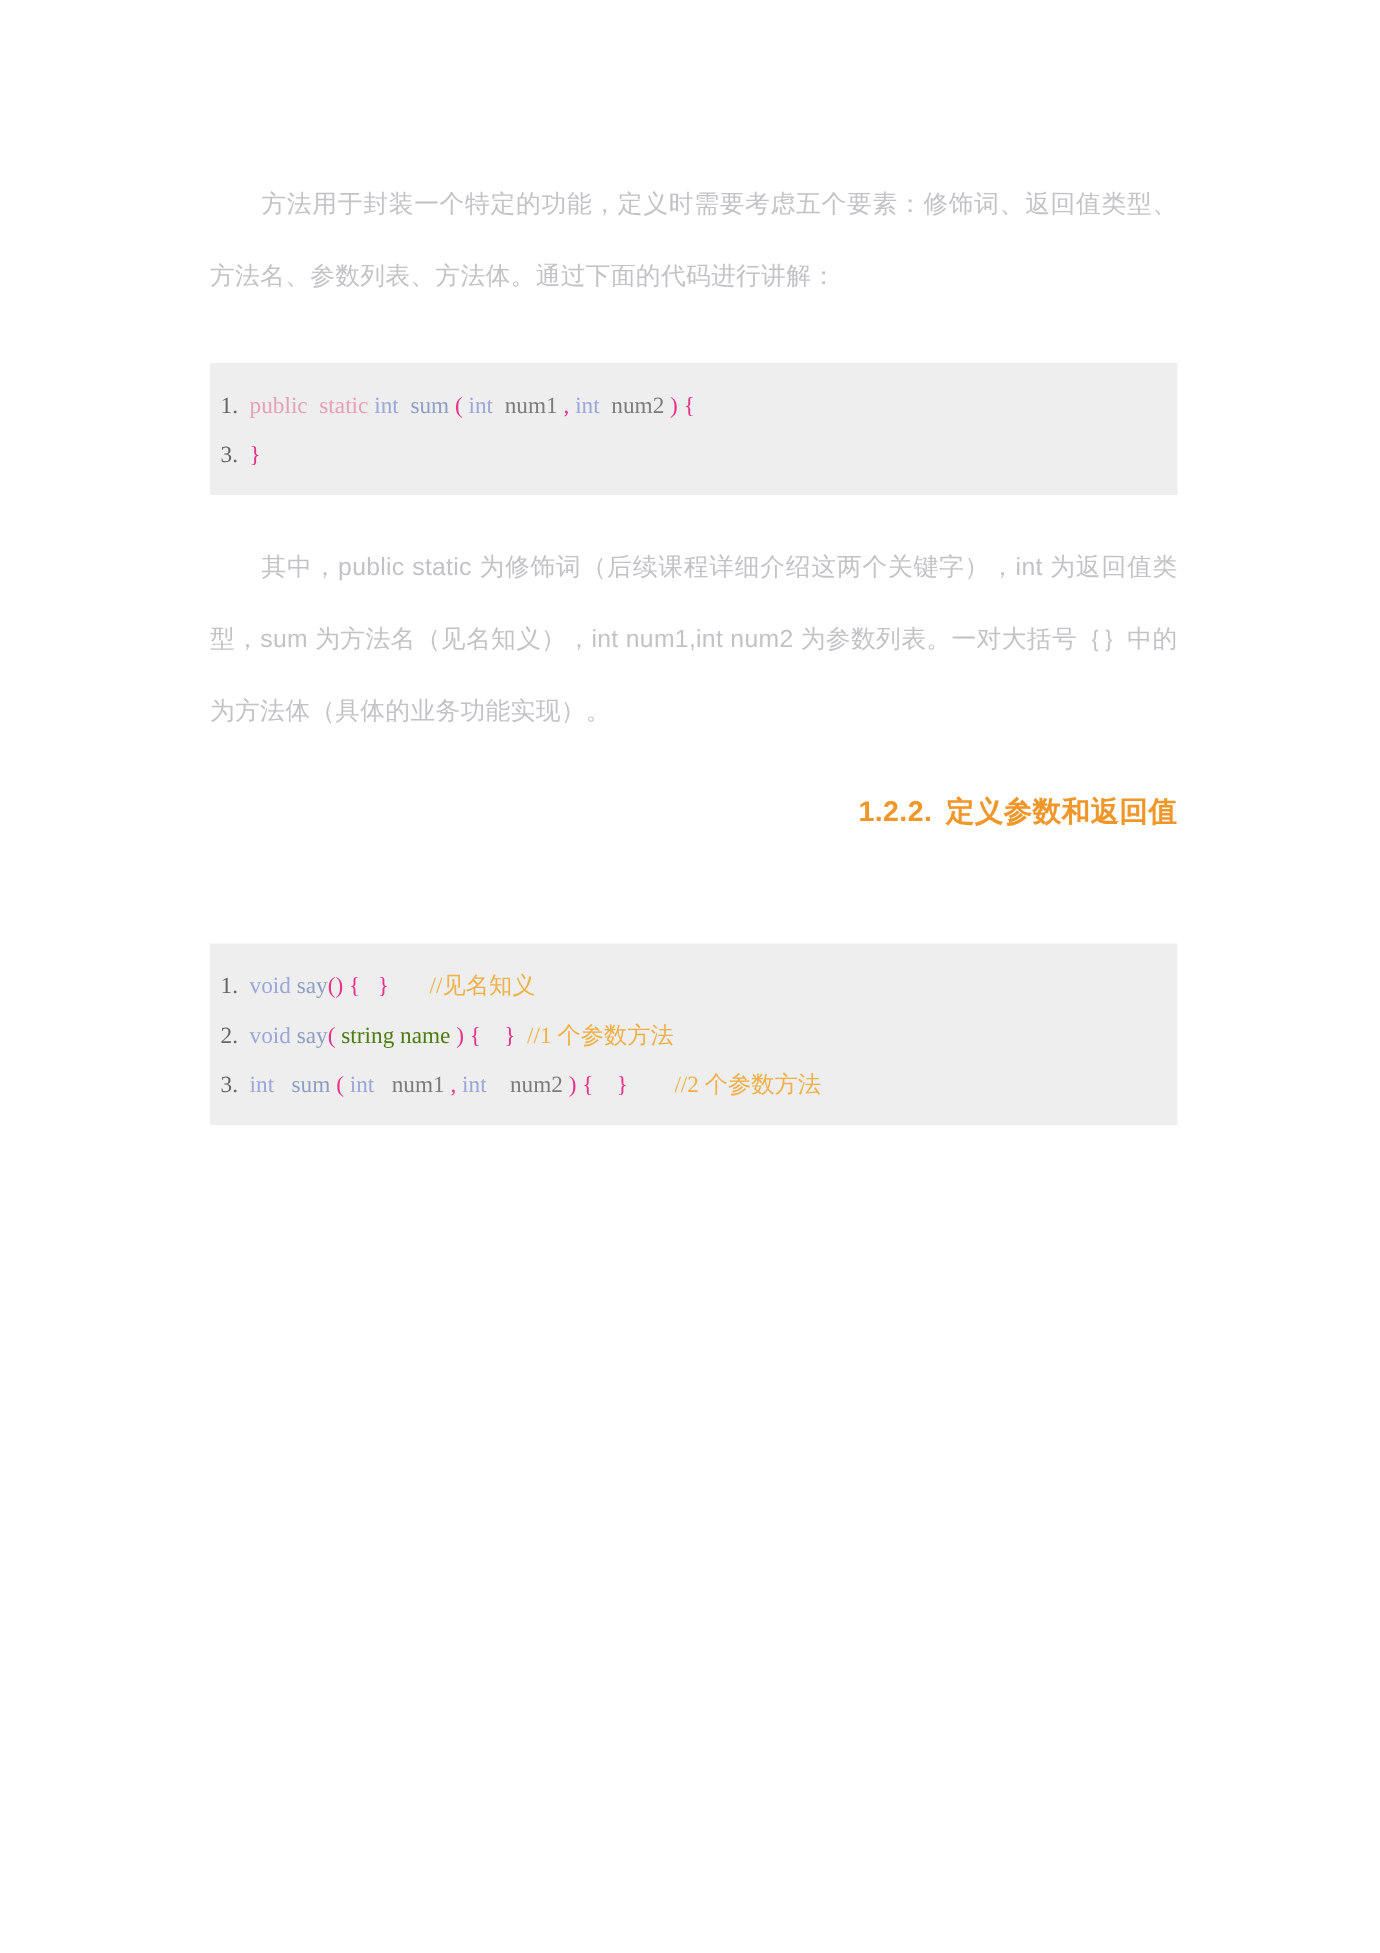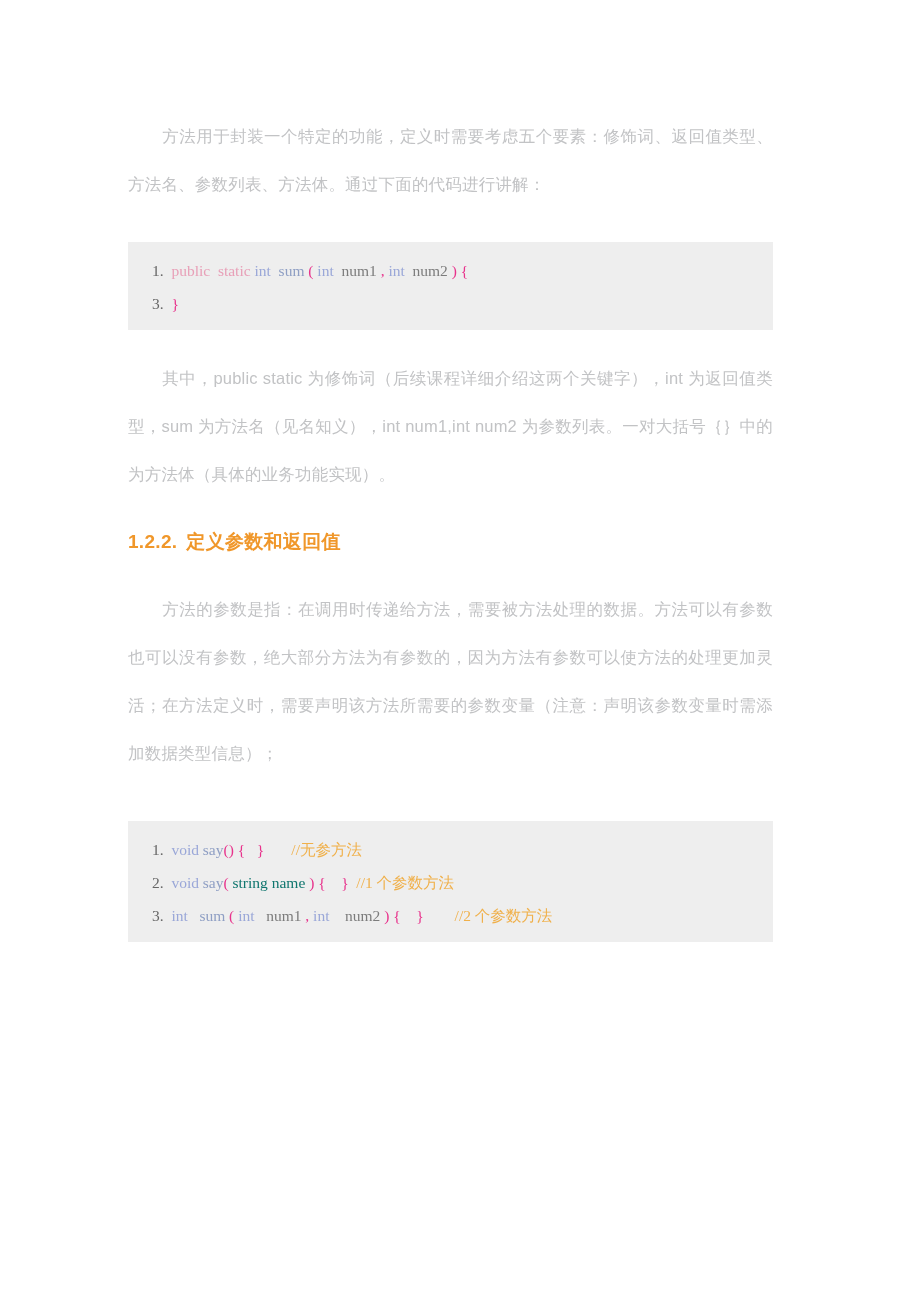--- a/index.html
+++ b/index.html
@@ -20,21 +20,21 @@
     position: absolute;
     left: 0;
     top: 0;
     width: 920px;
     height: 1302px;
     background: #ffffff;
   }
 
   .content {
     position: absolute;
-    left: 128px;
+    left: 140px;
     top: 0;
     width: 645px;
   }
 
   
   .para {
     color: #c2c3c5;
     font-size: 16.5px;
     line-height: 48px;
     letter-spacing: 0.2px;
@@ -48,48 +48,49 @@
 
   
   .heading {
     color: #f0972a;
     font-size: 19px;
     font-weight: bold;
     line-height: 28px;
     margin: 0;
     letter-spacing: 0.3px;
     font-family: "Liberation Sans", "DejaVu Sans", sans-serif;
+    text-align: right;
   }
   .heading .num { margin-right: 9px; }
 
   
   .codeblock {
     background: #eeeeee;
     margin: 0;
     padding: 12px 0 10px 0;
     font-family: "Liberation Serif", "DejaVu Serif", serif;
     font-size: 15.5px;
   }
   .code-line {
     white-space: pre;
     line-height: 33px;
-    padding-left: 24px;
+    padding-left: 7px;
     color: #555555;
   }
   .ln {
     color: #666666;
     font-family: "Liberation Serif", "DejaVu Serif", serif;
     font-size: 15.5px;
   }
   .tk-kw      { color: #e8a0b8; }   
   .tk-type    { color: #9aa7d8; }   
   .tk-fn      { color: #8f9fc4; }   
   .tk-punct   { color: #e8338c; }   
   .tk-var     { color: #7c7c7c; }   
-  .tk-plain   { color: #0f766e; }   
+  .tk-plain   { color: #4d7c0f; }   
   .tk-comment { color: #f0b04a; }
 
   
   .sp-top-1 { height: 112px; }
 </style>
 </head>
 <body>
 
 <div class="page">
   <div class="content">
@@ -108,29 +109,28 @@
     <div style="height:24px"></div>
 
     <p class="para"><span class="indent"></span><span>其中，public static 为修饰词（后续课程详细介绍这两个关键字），int 为返回值类型，sum 为方法名（见名知义），int num1,int num2 为参数列表。一对大括号｛｝中的为方法体（具体的业务功能实现）。</span></p>
 
     <div style="height:30px"></div>
 
     <h2 class="heading"><span class="num">1.2.2.</span><span>定义参数和返回值</span></h2>
 
     <div style="height:29px"></div>
 
-    <p class="para"><span class="indent"></span><span>方法的参数是指：在调用时传递给方法，需要被方法处理的数据。方法可以有参数也可以没有参数，绝大部分方法为有参数的，因为方法有参数可以使方法的处理更加灵活；在方法定义时，需要声明该方法所需要的参数变量（注意：声明该参数变量时需添加数据类型信息）；</span></p>
 
     <div style="height:12px"></div>
 
 
     <div style="height:32px"></div>
 
     <div class="codeblock" id="code-block-2">
-        <div class="code-line"><span class="ln">1.  </span><span class="tk-type">void</span><span class="tk-plain"> </span><span class="tk-fn">say</span><span class="tk-punct">()</span><span class="tk-plain"> </span><span class="tk-punct">{</span><span class="tk-plain">   </span><span class="tk-punct">}</span><span class="tk-plain">       </span><span class="tk-comment">//无参方法</span></div>
+        <div class="code-line"><span class="ln">1.  </span><span class="tk-type">void</span><span class="tk-plain"> </span><span class="tk-fn">say</span><span class="tk-punct">()</span><span class="tk-plain"> </span><span class="tk-punct">{</span><span class="tk-plain">   </span><span class="tk-punct">}</span><span class="tk-plain">       </span><span class="tk-comment">//见名知义</span></div>
         <div class="code-line"><span class="ln">2.  </span><span class="tk-type">void</span><span class="tk-plain"> </span><span class="tk-fn">say</span><span class="tk-punct">(</span><span class="tk-plain"> string name </span><span class="tk-punct">)</span><span class="tk-plain"> </span><span class="tk-punct">{</span><span class="tk-plain">    </span><span class="tk-punct">}</span><span class="tk-plain">  </span><span class="tk-comment">//1 个参数方法</span></div>
         <div class="code-line"><span class="ln">3.  </span><span class="tk-type">int</span><span class="tk-plain">   </span><span class="tk-fn">sum</span><span class="tk-plain"> </span><span class="tk-punct">(</span><span class="tk-plain"> </span><span class="tk-type">int</span><span class="tk-plain">   </span><span class="tk-var">num1</span><span class="tk-plain"> </span><span class="tk-punct">,</span><span class="tk-plain"> </span><span class="tk-type">int</span><span class="tk-plain">    </span><span class="tk-var">num2</span><span class="tk-plain"> </span><span class="tk-punct">)</span><span class="tk-plain"> </span><span class="tk-punct">{</span><span class="tk-plain">    </span><span class="tk-punct">}</span><span class="tk-plain">        </span><span class="tk-comment">//2 个参数方法</span></div>
       </div>
 
     <div style="height:22px"></div>
 
 
   </div>
 </div>
 

